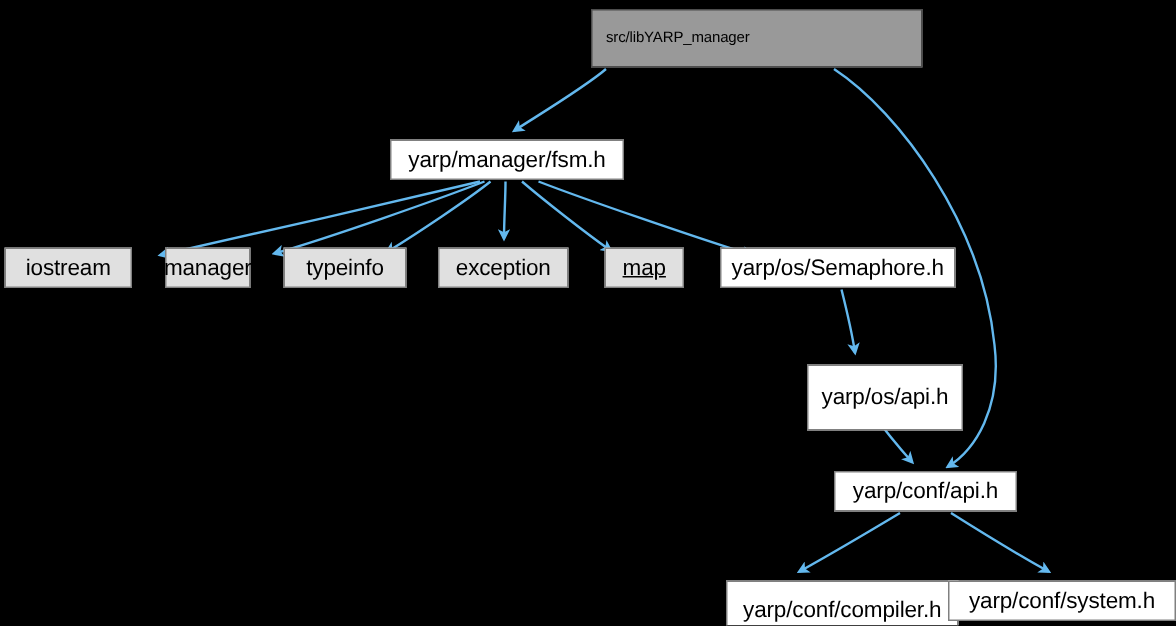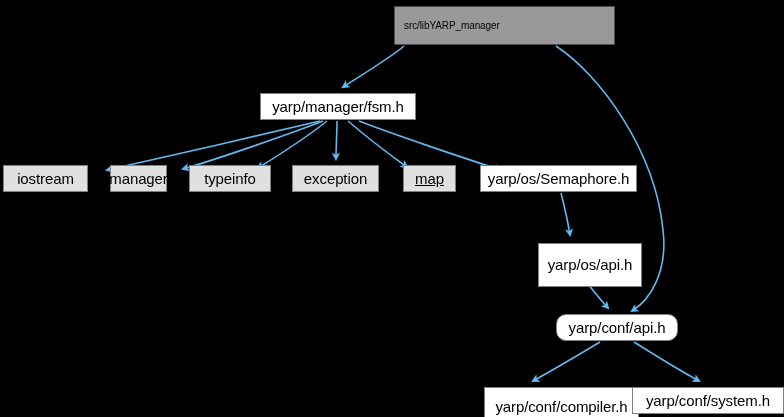--- a/index.html
+++ b/index.html
@@ -73,17 +73,17 @@
   <div id="node-layer">
       <div class="node root" style="left: 394px; top: 6px; width: 221px; height: 39px;"><span class="line">src/libYARP_manager</span></div>
       <div class="node plain" style="left: 260px; top: 93px; width: 156px; height: 27px;"><span class="line">yarp/manager/fsm.h</span></div>
       <div class="node lib" style="left: 3px; top: 165px; width: 85px; height: 27px;"><span class="line">iostream</span></div>
       <div class="node lib" style="left: 110px; top: 165px; width: 57px; height: 27px;"><span class="line">manager</span></div>
       <div class="node lib" style="left: 189px; top: 165px; width: 82px; height: 27px;"><span class="line">typeinfo</span></div>
       <div class="node lib" style="left: 292px; top: 165px; width: 87px; height: 27px;"><span class="line">exception</span></div>
       <div class="node lib" style="left: 403px; top: 165px; width: 53px; height: 27px; text-decoration: underline;"><span class="line">map</span></div>
       <div class="node plain" style="left: 480px; top: 165px; width: 157px; height: 27px;"><span class="line">yarp/os/Semaphore.h</span></div>
       <div class="node plain" style="left: 520px; top: 243px; width: 104px; height: 44px; margin-left: 18px;"><span class="line">yarp/os/api.h</span></div>
-      <div class="node plain" style="left: 556px; top: 314px; width: 122px; height: 27px; border-radius: 10px;"><span class="line">yarp/conf/api.h</span></div>
+      <div class="node plain" style="left: 556px; top: 314px; width: 122px; height: 27px;"><span class="line">yarp/conf/api.h</span></div>
       <div class="node plain" style="left: 484px; top: 387px; width: 155px; height: 39px;"><span class="line">yarp/conf/compiler.h</span></div>
       <div class="node plain" style="left: 632px; top: 387px; width: 152px; height: 27px;"><span class="line">yarp/conf/system.h</span></div>
     </div>
 </div>
 
 </body></html>

